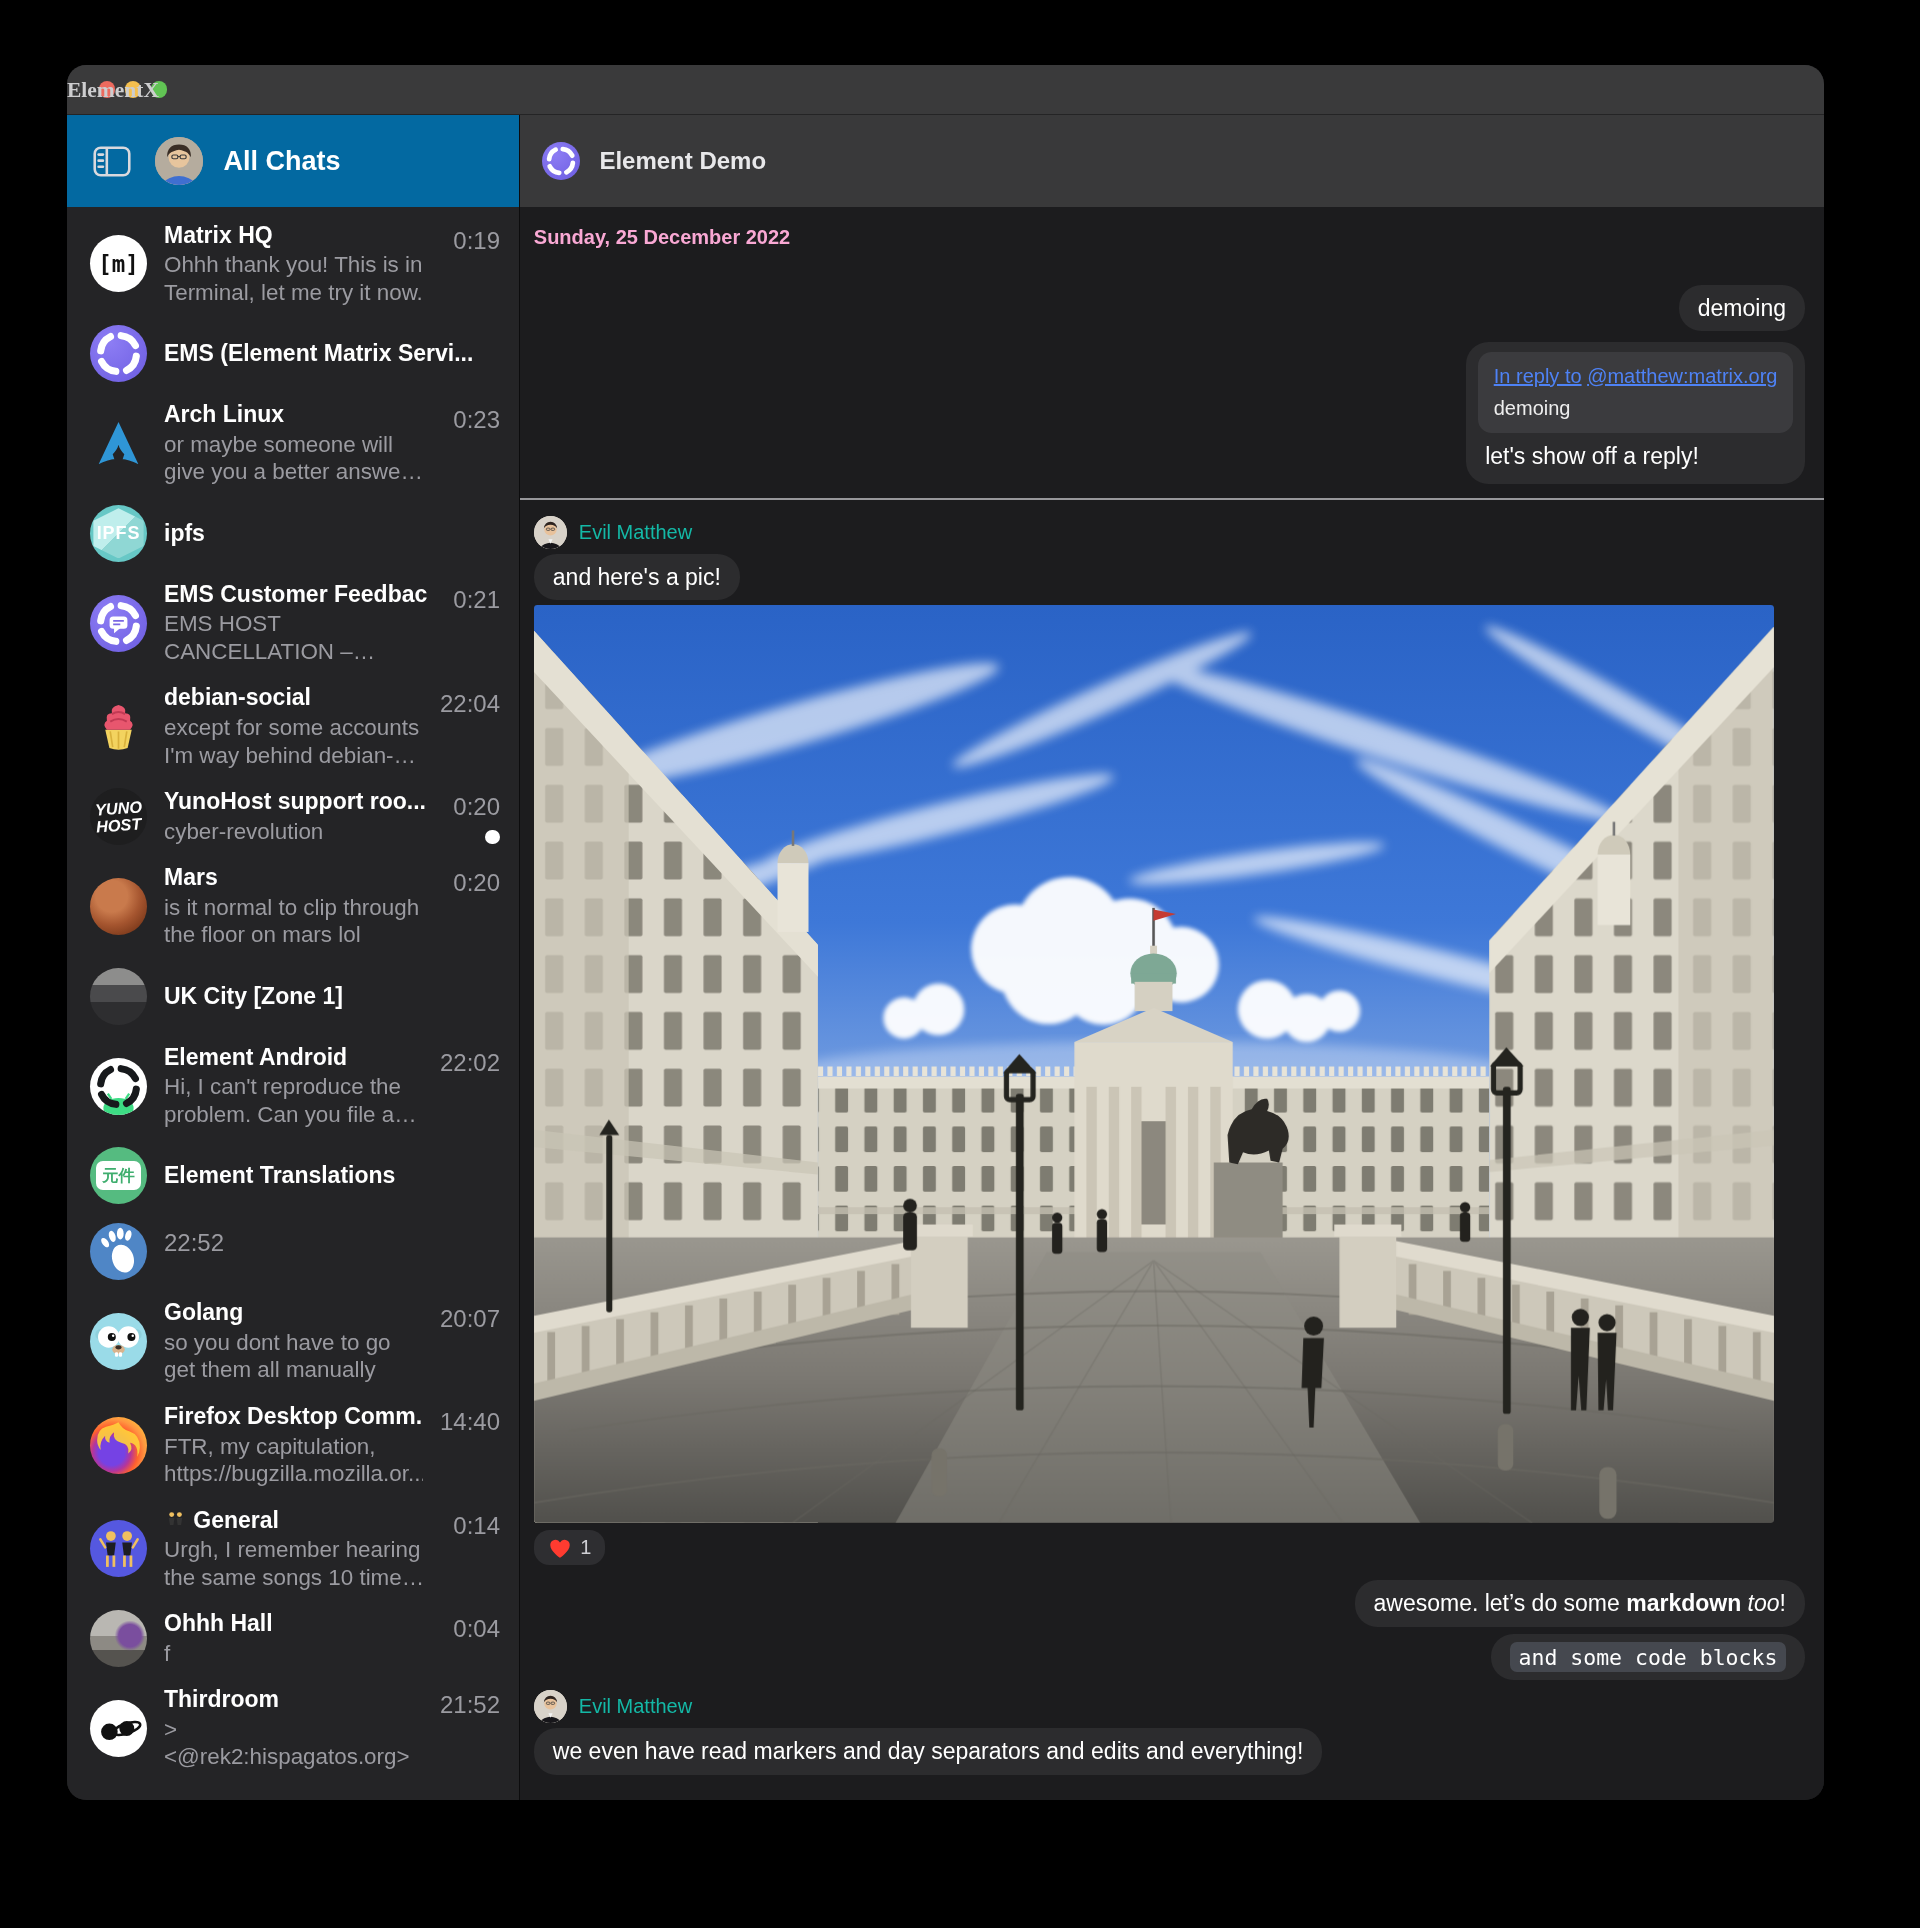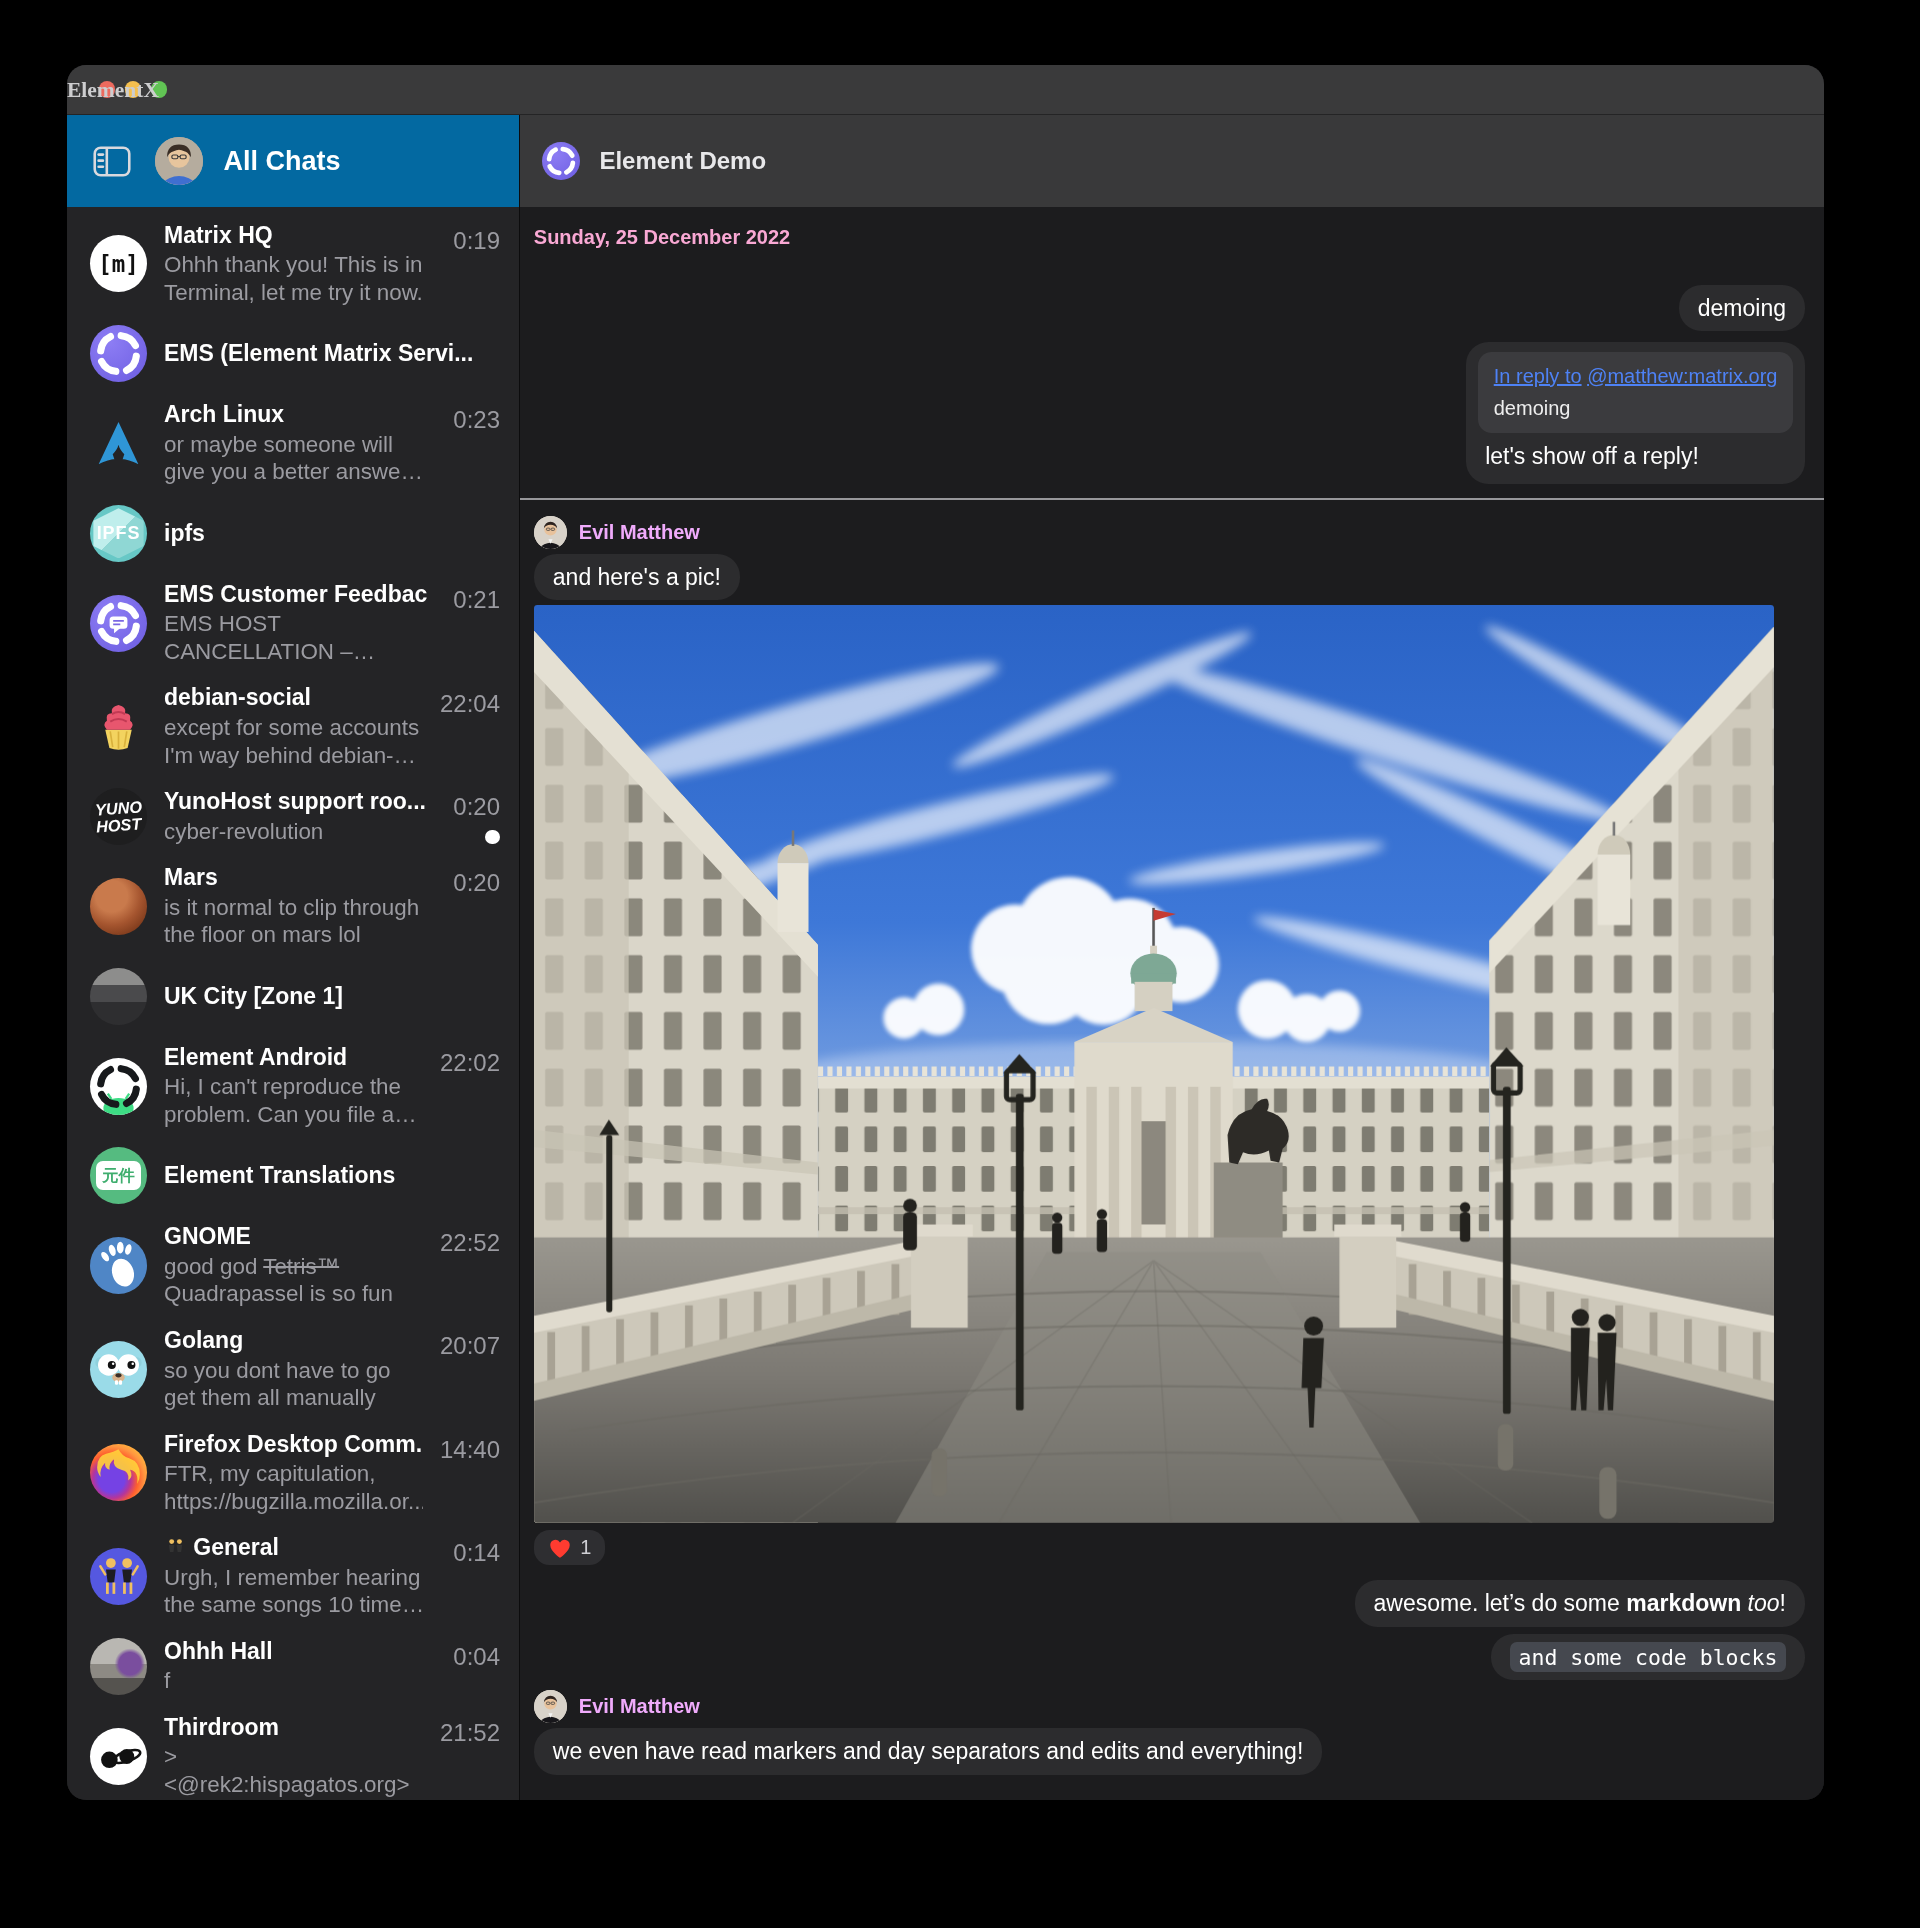--- a/index.html
+++ b/index.html
@@ -89,21 +89,21 @@
   .bubble.reply { padding:10.3px 12px 12px; }
   .quote { background:#3b3b3e; border-radius:13.8px; padding:8.6px 15.5px; margin-bottom:8.6px; }
   .quote-links { font-size:20px; }
   .quote-links a { color:#4e82f5; text-decoration:underline; cursor:pointer; }
   .quote-text { color:#eee; font-size:20px; margin-top:1.7px; }
   .reply-body { font-size:23px; padding:0 6.9px; }
 
   .read-marker { border-top:2.6px solid #97979b; margin:13.8px -19px 0 -13.8px; }
 
   .in-row { display:flex; align-items:center; gap:12px; margin-bottom:5.2px; }
-  .sender { color:#f0abfc; font-size:20px; font-weight:bold; }
+  .sender { color:#14b8a6; font-size:20px; font-weight:normal; }
   .g1 { margin-top:15.5px; }
   .photo { margin-top:5.2px; width:1240px; max-width:100%; height:918px; border-radius:3.4px; overflow:hidden; flex:0 0 auto; }
   .photo svg { width:100%; height:100%; display:block; }
   .reaction { margin-top:6.9px; align-self:flex-start; display:flex; align-items:center; gap:8.6px;
               background:#2e2e31; border-radius:15.5px; padding:5.2px 13.8px; cursor:pointer; }
   .reaction .cnt { color:#cfcfd4; font-size:20px; }
 
   .m-markdown { margin-top:15.5px; }
   .m-code { margin-top:6.9px; }
   .m-code code { font-family:"DejaVu Sans Mono", monospace; font-size:21.5px; background:#45484f;
@@ -322,24 +322,20 @@
         <li class="chat-item">
           <span class="avatar av-64 av-gnome">
             <svg viewBox="0 0 64 64" width="57" height="57" fill="#fff">
               <ellipse cx="37" cy="40" rx="12" ry="16" transform="rotate(-18 37 40)"></ellipse>
               <ellipse cx="17" cy="22" rx="3.4" ry="6" transform="rotate(-36 17 22)"></ellipse>
               <ellipse cx="25" cy="15" rx="3.6" ry="6.4" transform="rotate(-18 25 15)"></ellipse>
               <ellipse cx="34" cy="12" rx="3.8" ry="6.6"></ellipse>
               <ellipse cx="43" cy="14" rx="3.4" ry="6" transform="rotate(16 43 14)"></ellipse>
             </svg>
             </span>
-          <span class="ci-body">
-            <span class="ci-name">GNOME</span>
-            <span class="ci-preview"><span>good god </span><s>Tetris™</s><span> Quadrapassel is so fun</span></span>
-          </span>
           <span class="ci-meta">
               <span class="ci-time">22:52</span>
             </span>
         </li>
 
         <li class="chat-item">
           <span class="avatar av-64 av-golang">
             <svg viewBox="0 0 64 64" width="57" height="57">
               <circle cx="12" cy="24" r="6" fill="#8fd0dc"></circle>
                 <circle cx="52" cy="24" r="6" fill="#8fd0dc"></circle>

